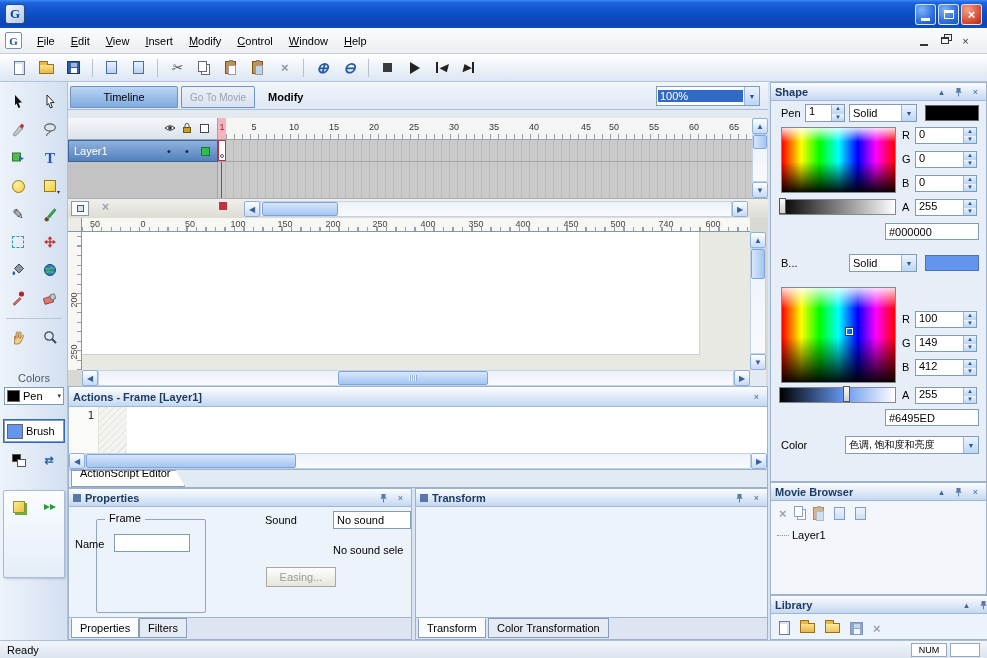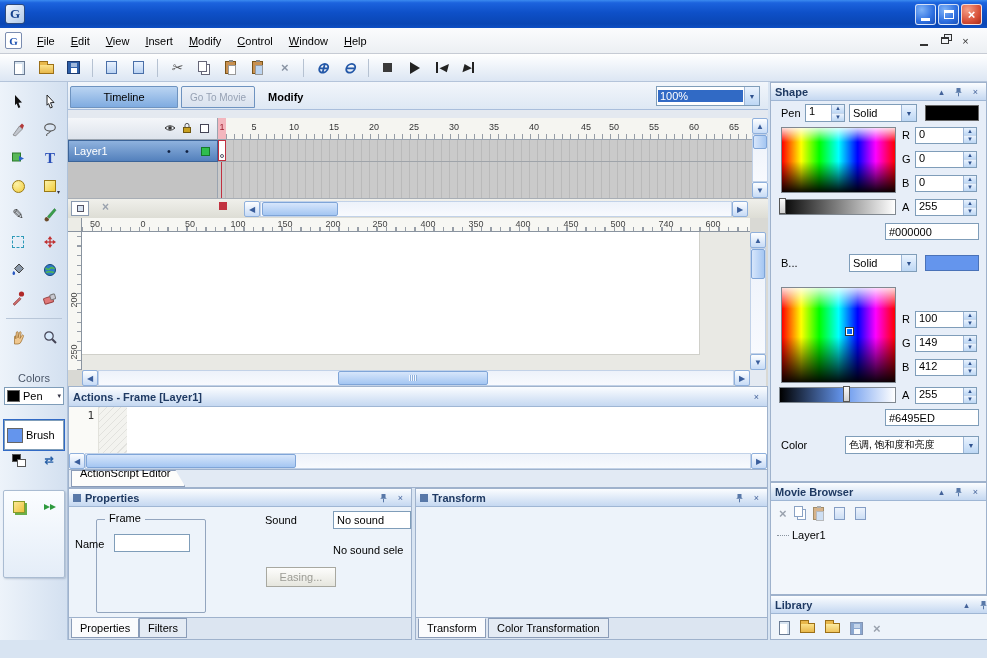--- a/index.html
+++ b/index.html
@@ -299,21 +299,21 @@
           <line x1="9.2" y1="9.2" x2="13" y2="13" stroke="#445" stroke-width="2"></line>
         </svg>
       </span>
 
     <div class="abs" style="left:4px;top:290px;width:60px;text-align:center;color:#4A5668">Colors</div>
     <div class="swrow" style="left:4px;top:305px;width:60px">
       <span class="swatch" style="background:#000"></span>
       <span>Pen</span>
       <span class="dd">▾</span>
     </div>
-    <div class="swrow" style="left:4px;top:338px;width:60px;height:30px;outline:1px solid #316AC5">
+    <div class="swrow" style="left:4px;top:338px;width:60px;height:22px;outline:1px solid #316AC5">
       <span class="swatch" style="background:#6495ED;width:16px;height:15px"></span>
       <span>Brush</span>
     </div>
     <span class="tool" style="left:8px;top:368px;width:22px;height:20px">
       <span style="position:relative;width:14px;height:13px">
           <span style="position:absolute;left:0;top:0;width:9px;height:8px;background:#000;border:1px solid #555"></span>
           <span style="position:absolute;right:0;bottom:0;width:9px;height:8px;background:#fff;border:1px solid #555"></span>
         </span>
     </span>
     <span class="tool" style="left:38px;top:368px;width:22px;height:20px;color:#2A62A8;font-weight:bold">⇄</span>
@@ -698,14 +698,19 @@
       <div class="abs" style="left:0;top:20px;width:215px;height:24px;display:flex;align-items:center;gap:10px;padding:0 8px">
         <i class="i-page"></i>
         <i class="i-folder" style="margin-top:0"></i>
         <i class="i-folder" style="margin-top:0;background:linear-gradient(#FCEBA0,#EFC45C)"></i>
         <i class="i-disk" style="opacity:.5"></i>
         <span style="color:#9AA2AE;font-weight:bold;font-size:13px">×</span>
       </div>
     </div>
   </div>
 
+  <div class="statusbar">
+    <span>Ready</span>
+    <span class="numbox">NUM</span>
+    <span style="width:30px;height:14px;background:#fff;border:1px solid #9AA8BC;margin-left:3px"></span>
+  </div>
 
 </div>
 
 </body></html>

